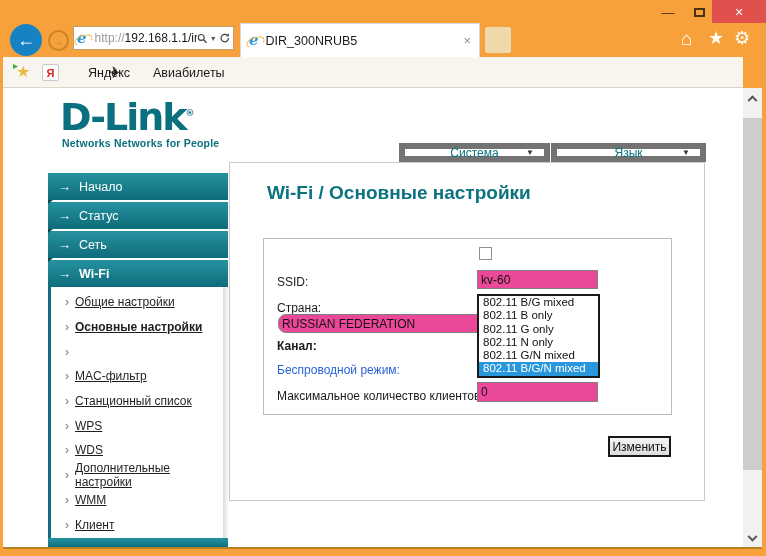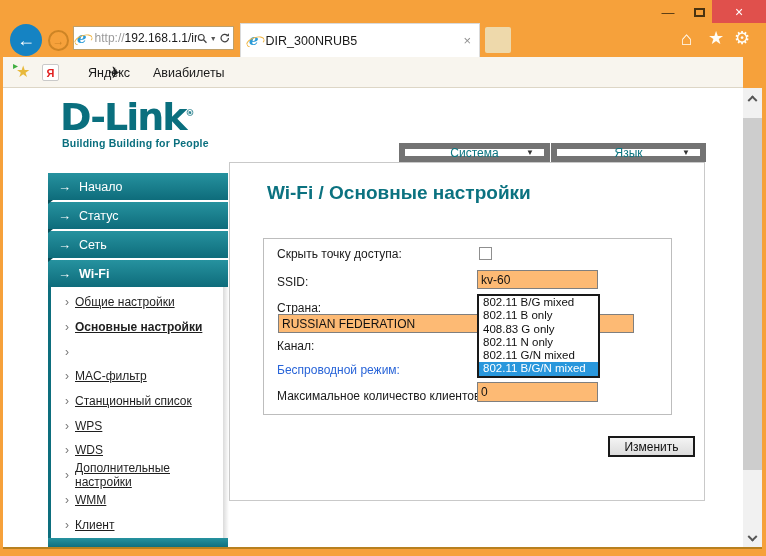--- a/index.html
+++ b/index.html
@@ -50,27 +50,27 @@
   .menu-sys { left:399px; width:151px; }
   .menu-lang { left:551px; width:155px; }
 
   .main-panel { position:absolute; left:229px; top:162px; width:476px; height:339px; border:1px solid #c9c9c9; background:#fff; }
   .page-title { position:absolute; left:267px; top:182px; font-size:19px; font-weight:600; color:#0b7280; }
 
   .fieldset { position:absolute; left:263px; top:238px; width:409px; height:177px; border:1px solid #bdbdbd; }
   .flabel { position:absolute; font-size:12px; color:#1a1a1a; white-space:nowrap; }
   .flabel.blue { color:#2864d8; }
   .checkbox { position:absolute; left:479px; top:247px; width:13px; height:13px; border:1px solid #8f8f8f; background:#fff; }
-  .tinput { position:absolute; height:19px; border:1px solid #7f7f7f; background:#fdba74; font-size:12px; color:#111; padding:0 3px; font-family:"Liberation Sans", sans-serif; }
+  .tinput { position:absolute; height:19px; border:1px solid #7f7f7f; background:#ec4899; font-size:12px; color:#111; padding:0 3px; font-family:"Liberation Sans", sans-serif; }
 
   .dropdown { position:absolute; left:477px; top:294px; width:123px; height:84px; background:#fff; border:2px solid #191919; z-index:5; }
   .dd-item { height:13.3px; line-height:13.3px; font-size:11.5px; color:#111; padding-left:4px; white-space:nowrap; }
   .dd-item.selected { background:#2997dc; color:#fff; }
 
-  .submit-btn { position:absolute; left:608px; top:436px; width:87px; height:21px; border:2px solid #191919; background:linear-gradient(#f4f4f4,#dcdcdc); font-size:12px; color:#111; display:flex; align-items:center; justify-content:center; font-family:"Liberation Sans", sans-serif; }
+  .submit-btn { position:absolute; left:608px; top:436px; width:63px; height:21px; border:2px solid #191919; background:linear-gradient(#f4f4f4,#dcdcdc); font-size:12px; color:#111; display:flex; align-items:center; justify-content:center; font-family:"Liberation Sans", sans-serif; }
 
   
   .banner { position:absolute; left:48px; width:180px; height:27px; background:linear-gradient(#26929f,#0e6c7b); color:#fff; display:flex; align-items:center; font-size:12.5px; }
   .banner .arr { color:#fff; font-weight:bold; font-size:13px; margin:0 8px 0 10px; }
   .banner.bold { font-weight:bold; }
   .fold { position:absolute; left:48px; width:5px; height:4px; background:#074c57; clip-path:polygon(0 0,100% 0,0 100%); }
   .submenu { position:absolute; left:48px; top:287px; width:178px; height:251px; background:#fff; border-left:3px solid #0d6e7d; padding-top:3px; }
   .submenu-item { height:24.7px; display:flex; align-items:center; padding-left:14px; }
   .submenu-item .mark { color:#777; font-size:12px; margin-right:6px; }
   .submenu-item a { font-size:12px; color:#1f1f1f; text-decoration:underline; }
@@ -134,21 +134,21 @@
     <span class="fav-star-arrow">▸</span>
     <span class="ya-icon">Я</span>
     <span class="fav-label" style="left:61px;">Яндекс</span>
     <span class="plane-icon">✈</span>
     <span class="fav-label" style="left:126px;">Авиабилеты</span>
   </div>
 
   <div class="viewport"></div>
 
   <div class="logo"><span>D-Link</span><sup>®</sup></div>
-  <div class="tagline">Building Building for People</div>
+  <div class="tagline">Networks Networks for People</div>
 
   <div class="main-panel"></div>
 
   <div class="topmenu menu-sys">
       <span>Система</span>
       <span class="caret">▼</span>
     </div>
   <div class="topmenu menu-lang">
       <span>Язык</span>
       <span class="caret">▼</span>
@@ -216,39 +216,38 @@
         <a>Клиент</a>
       </div>
   </div>
   <div class="side-shadow"></div>
   <div class="side-footer"></div>
 
   <div class="page-title">Wi-Fi / Основные настройки</div>
 
   <div class="fieldset"></div>
 
-  <div class="flabel" style="left:277px; top:247px;">Скрыть точку доступа:</div>
   <div class="checkbox"></div>
 
   <div class="flabel" style="left:277px; top:275px;">SSID:</div>
   <input class="tinput" style="left: 477px; top: 270px; width: 121px;" value="kv-60">
 
   <div class="flabel" style="left:277px; top:301px;">Страна:</div>
-  <input class="tinput" style="left: 278px; top: 314px; width: 356px;" value="RUSSIAN FEDERATION">
-
-  <div class="flabel" style="left:277px; top:339px;">Канал:</div>
+  <input class="tinput" style="left: 278px; top: 314px; width: 322px; border-radius: 8px;" value="RUSSIAN FEDERATION">
+
+  <div class="flabel" style="left:277px; top:339px;font-weight:bold;">Канал:</div>
   <div class="flabel blue" style="left:277px; top:363px;">Беспроводной режим:</div>
 
   <div class="flabel" style="left:277px; top:389px;">Максимальное количество клиентов:</div>
   <input class="tinput" style="left: 477px; top: 382px; width: 121px; height: 20px;" value="0">
 
   <div class="dropdown">
     <div class="dd-item">802.11 B/G mixed</div>
     <div class="dd-item">802.11 B only</div>
-    <div class="dd-item">408.83 G only</div>
+    <div class="dd-item">802.11 G only</div>
     <div class="dd-item">802.11 N only</div>
     <div class="dd-item">802.11 G/N mixed</div>
     <div class="dd-item selected">802.11 B/G/N mixed</div>
   </div>
 
   <div class="submit-btn">Изменить</div>
 
   <div class="scrollbar">
     <div class="sb-btn sb-up">
         <span class="chev up"></span>

